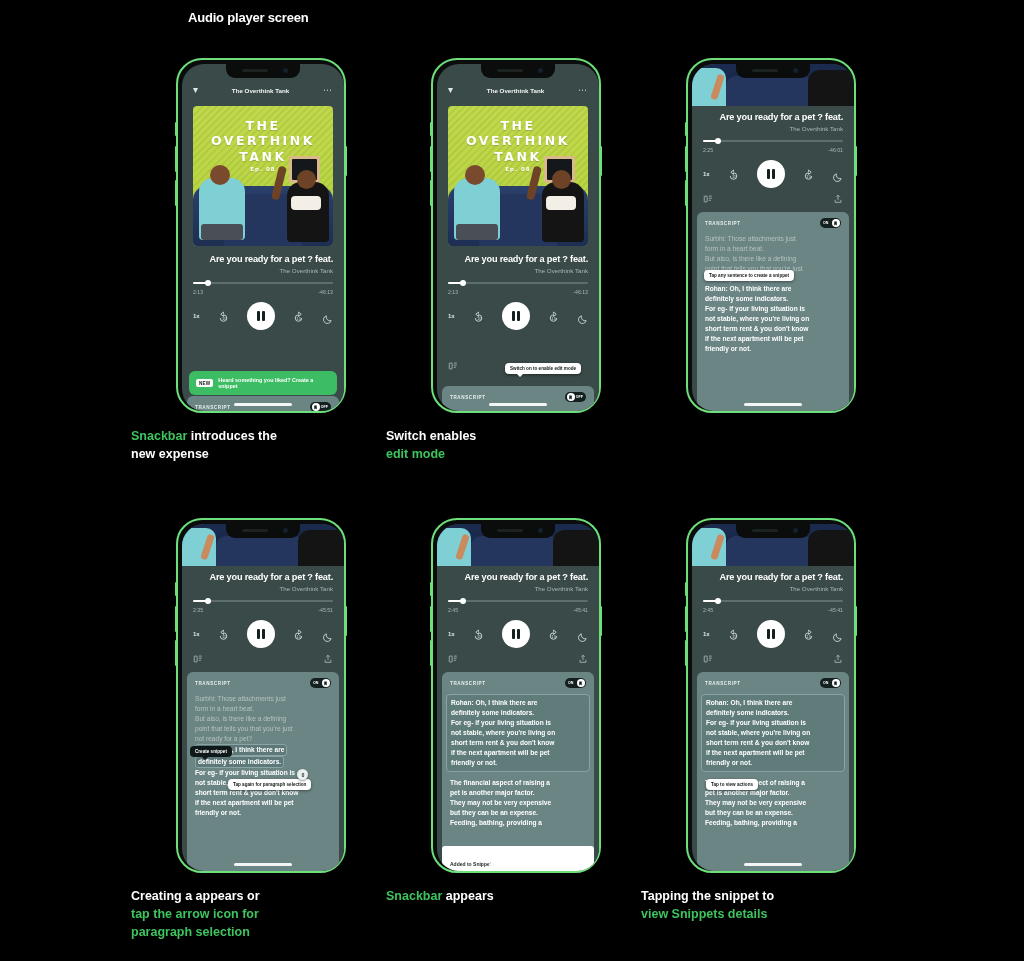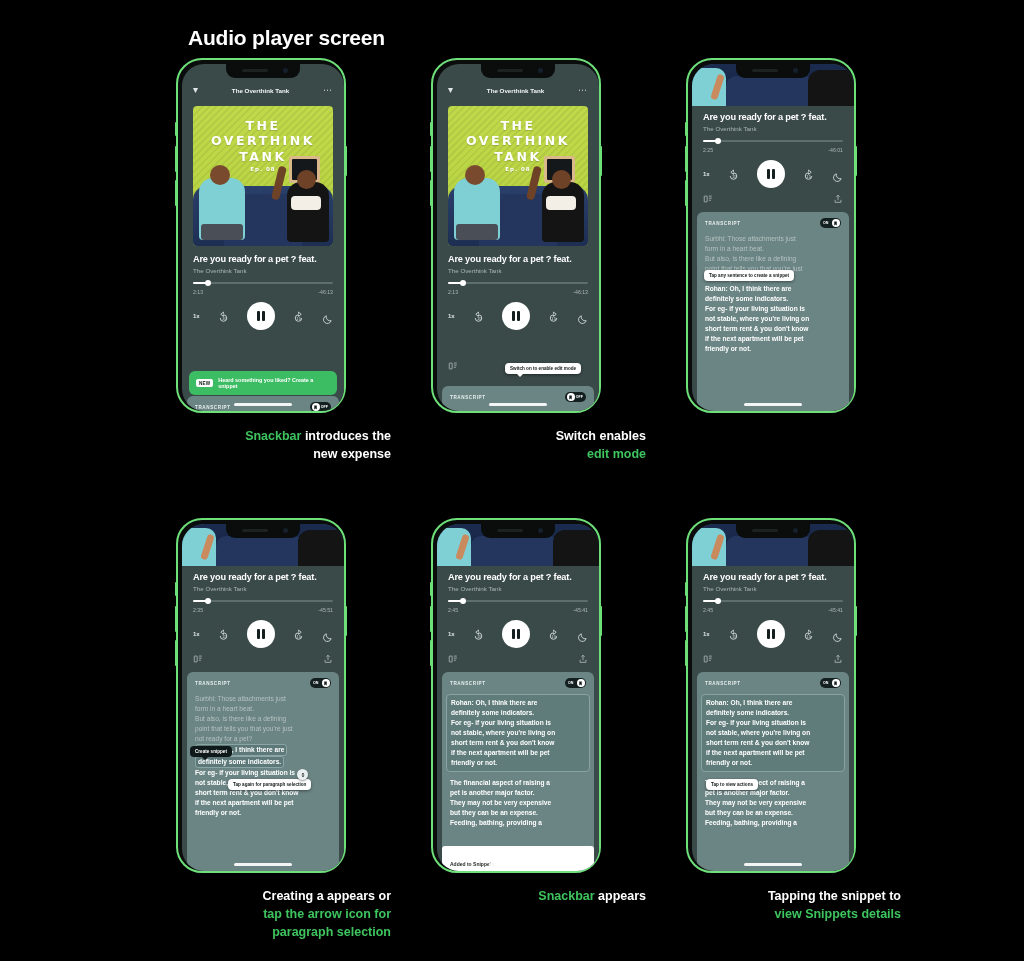--- a/index.html
+++ b/index.html
@@ -7,22 +7,22 @@
     width: 1024px; height: 961px;
     background: #000000;
     font-family: "Liberation Sans", sans-serif;
     overflow: hidden;
     position: relative;
   }
 
   
   .page-title {
     position: absolute;
-    left: 188px; top: 26px;
-    font-size: 21px; font-weight: bold;
+    left: 188px; top: 10px;
+    font-size: 13px; font-weight: bold;
     color: #ffffff; letter-spacing: -0.2px;
   }
 
   
   .grid { position: absolute; left: 0; top: 0; width: 1024px; height: 961px; }
   .cell { position: absolute; width: 260px; }
   .cell.c1 { left: 131px; }
   .cell.c2 { left: 386px; }
   .cell.c3 { left: 641px; }
   .cell.r1 { top: 58px; }
@@ -145,21 +145,21 @@
   .art .p-right .scarf{
     position:absolute; left:4px; top:14px; width:30px; height:14px;
     background:#f3efe6; border-radius:4px;
   }
   .art .arm {
     position:absolute; right:50px; top:60px; width:8px; height:34px;
     background:#6e4227; border-radius:4px; transform:rotate(14deg);
   }
 
   
-  .trackinfo { position:absolute; left:11px; right:11px; }
+  .trackinfo { position:absolute; left:11px; right:11px;text-align:right; }
   .track-title { color:#ffffff; font-size:9.2px; font-weight:bold; letter-spacing:-.2px; }
   .track-sub { color:#a9b7b6; font-size:6.2px; margin-top:3px; }
 
   
   .progress { position:absolute; left:11px; right:11px; }
   .pbar { position:relative; height:2px; background:#5d6e6d; border-radius:2px; }
   .pbar .fill { position:absolute; left:0; top:0; height:2px; background:#ffffff; border-radius:2px; width:11%; }
   .pbar .knob {
     position:absolute; top:-2px; left:11%; width:6px; height:6px;
     border-radius:50%; background:#ffffff; transform:translateX(-50%);
@@ -282,21 +282,21 @@
     background:linear-gradient(180deg,#1b2b4f 0%,#16243f 100%);
     overflow:hidden;
   }
   .hero .h-left { position:absolute; left:0; top:4px; width:34px; height:40px; background:#7fd0d4; border-radius:0 10px 0 0; }
   .hero .h-arm  { position:absolute; left:22px; top:10px; width:7px; height:26px; background:#c98a5e; border-radius:4px; transform:rotate(18deg); }
   .hero .h-mid  { position:absolute; left:34px; right:40px; bottom:0; height:30px; background:#24365e; border-radius:10px 10px 0 0; }
   .hero .h-right{ position:absolute; right:0; top:6px; width:46px; height:38px; background:#141414; border-radius:12px 0 0 0; }
 
   
   .caption {
-    margin-top: 14px; text-align:right;
+    margin-top: 14px; text-align:left;
     font-size:12.5px; font-weight:bold; line-height:1.45;
     color:#ffffff;
   }
   .caption .g { color:#3ec45f; }
 </style>
 </head>
 <body>
 
 <div class="page-title">Audio player screen</div>
 

